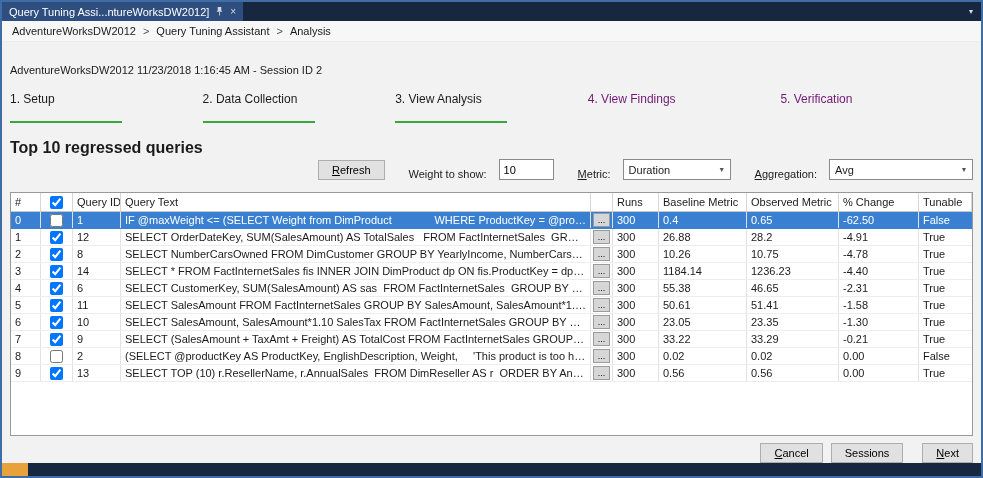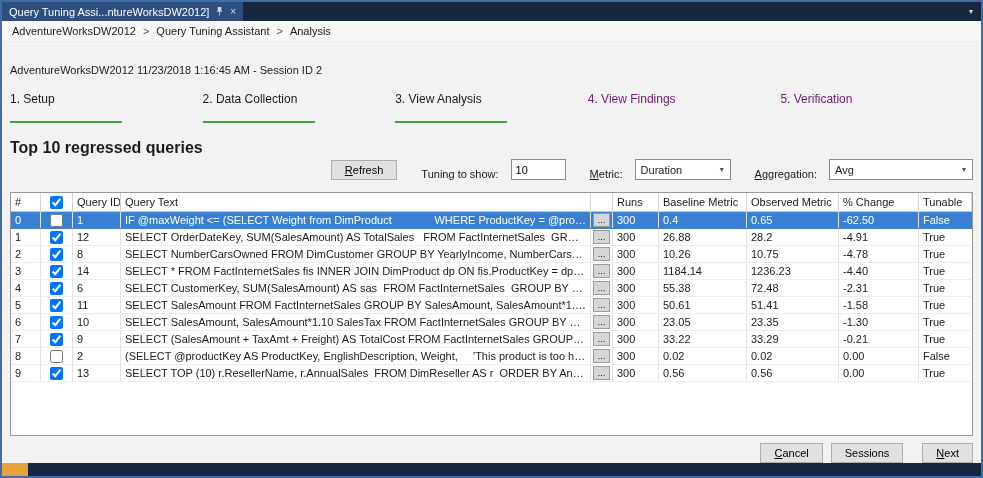--- a/index.html
+++ b/index.html
@@ -40,21 +40,21 @@
   
   .controls { display: flex; align-items: flex-end; justify-content: flex-end; gap: 12px; margin-top: 2px; }
   button.win-btn { font-family: inherit; font-size: 11px; background: #e1e1e1;
                    border: 1px solid #adadad; padding: 3px 13px; cursor: default; }
   .ctl-label { margin-left: 12px; }
   input.text-input { width: 55px; height: 21px; border: 1px solid #8a8a8a; font-family: inherit;
                      font-size: 11px; padding: 1px 4px; background: #fff; }
   .combo { height: 21px; border: 1px solid #8a8a8a; background: #fff; display: flex;
            align-items: center; justify-content: space-between; padding-left: 5px; }
   .combo .arrow { width: 16px; text-align: center; font-size: 7px; color: #555; }
-  .combo.metric { width: 96px; }
+  .combo.metric { width: 108px; }
   .combo.agg { width: 144px; }
 
   
   .grid { margin-top: 12px; border: 1px solid #999; background: #fff; height: 246px;
           display: flex; flex-direction: column; overflow: hidden; }
   .grid-header { display: flex; height: 19px; line-height: 18px; background: #fff;
                  border-bottom: 1px solid #c9c9c9; flex: 0 0 auto; }
   .grid-row { display: flex; height: 17px; line-height: 16px; border-bottom: 1px solid #ededed; background: #fff; }
   .grid-row.selected { background: var(--accent_selection, #3a80d2); color: #fff;
                        border-bottom-color: var(--accent_selection, #3a80d2); }
@@ -134,21 +134,21 @@
         <div class="step pending" data-interactable="false">
           <div class="step-label" data-interactable="false">5. Verification</div>
           <div class="step-underline" data-interactable="false"></div>
         </div>
       </div>
 
     <div class="section-title" data-interactable="false">Top 10 regressed queries</div>
 
     <div class="controls" data-interactable="false">
       <button class="win-btn" data-interactable="true"><u>R</u>efresh</button>
-      <span class="ctl-label" data-interactable="false">Tuning to show:</span>
+      <span class="ctl-label" data-interactable="false">Weight to show:</span>
       <input class="text-input" type="text" data-interactable="true" value="10" style="">
       <span class="ctl-label" data-interactable="false"><u>M</u>etric:</span>
       <div class="combo metric" data-interactable="true">
         <span data-interactable="false">Duration</span>
         <span class="arrow" data-interactable="false">▼</span>
       </div>
       <span class="ctl-label" data-interactable="false"><u>A</u>ggregation:</span>
       <div class="combo agg" data-interactable="true">
         <span data-interactable="false">Avg</span>
         <span class="arrow" data-interactable="false">▼</span>
@@ -240,21 +240,21 @@
             <div class="cell c-cb" data-interactable="false">
               <input type="checkbox" data-interactable="true" checked="" style="">
             </div>
             <div class="cell c-id" data-interactable="false">6</div>
             <div class="cell c-text" data-interactable="false">SELECT CustomerKey, SUM(SalesAmount) AS sas  FROM FactInternetSales  GROUP BY CustomerKey WITH (...</div>
             <div class="cell c-dots" data-interactable="false">
               <button class="dots-btn" data-interactable="true">...</button>
             </div>
             <div class="cell c-runs" data-interactable="false">300</div>
             <div class="cell c-base" data-interactable="false">55.38</div>
-            <div class="cell c-obs" data-interactable="false">72.48</div>
+            <div class="cell c-obs" data-interactable="false">46.65</div>
             <div class="cell c-chg" data-interactable="false">-2.31</div>
             <div class="cell c-tun" data-interactable="false">True</div>
           </div>
           <div class="grid-row" data-interactable="true">
             <div class="cell c-num" data-interactable="false">5</div>
             <div class="cell c-cb" data-interactable="false">
               <input type="checkbox" data-interactable="true" checked="" style="">
             </div>
             <div class="cell c-id" data-interactable="false">11</div>
             <div class="cell c-text" data-interactable="false">SELECT SalesAmount FROM FactInternetSales GROUP BY SalesAmount, SalesAmount*1.10</div>

